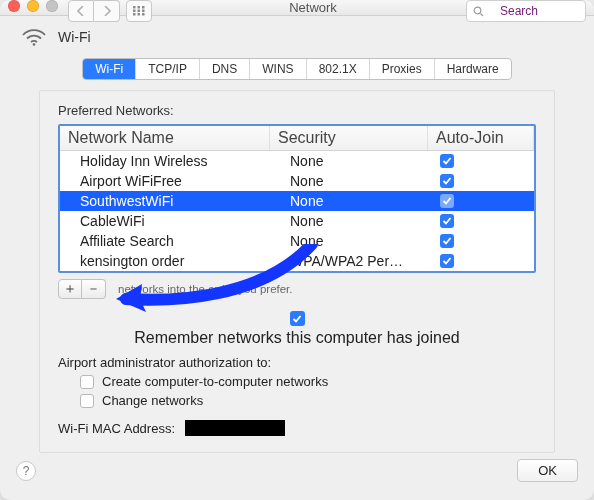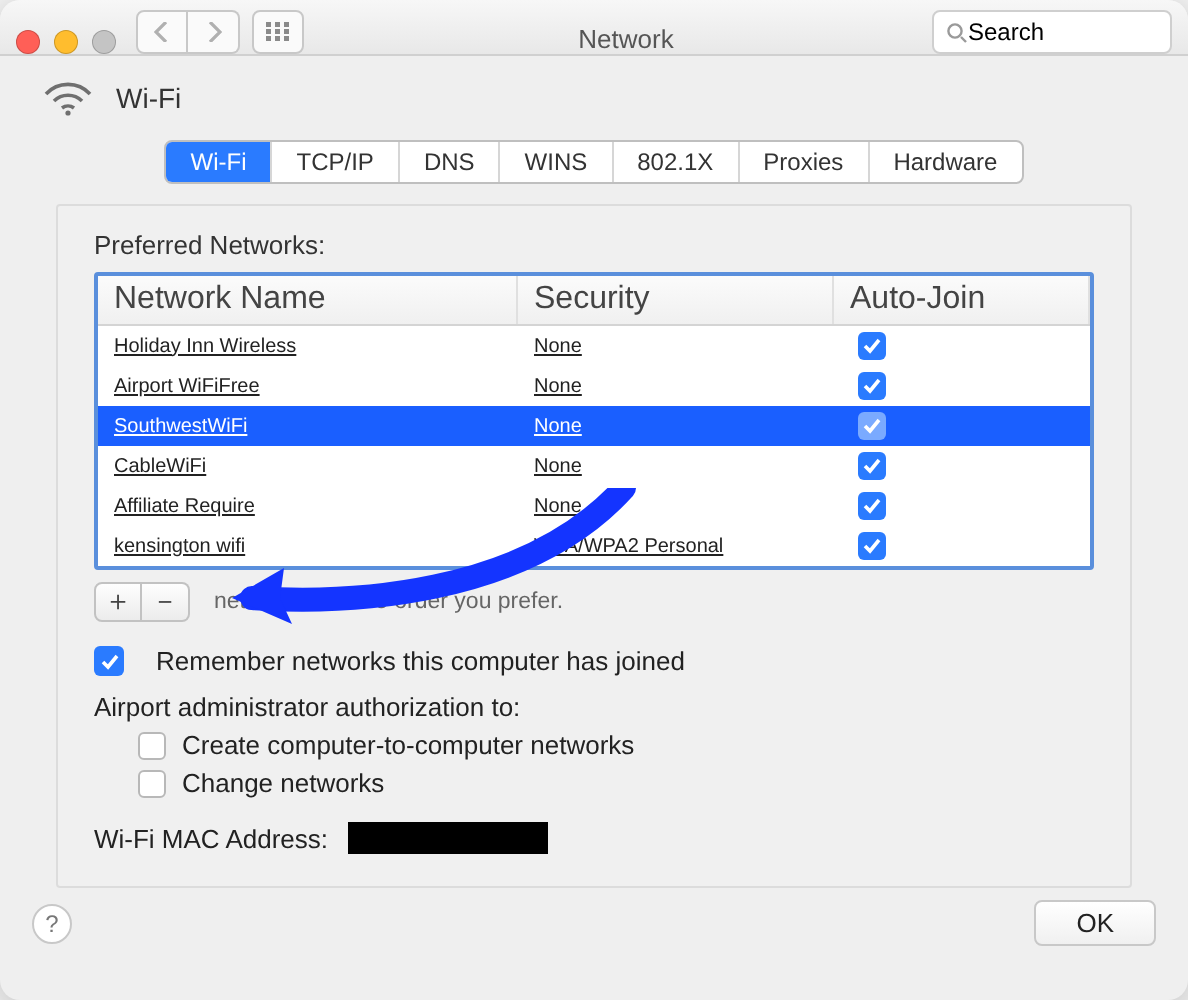--- a/index.html
+++ b/index.html
@@ -15,90 +15,90 @@
     background:#efefef;
     width:594px; height:500px;
     border-radius:10px;
     box-shadow:0 4px 20px rgba(0,0,0,.25);
     position:relative;
     overflow:hidden;
   }
 
   
   .titlebar {
-    height:28px;
+    height:16px;
     background:linear-gradient(#f7f7f7,#e8e8e8);
     border-bottom:1px solid #d0d0d0;
-    display:flex; align-items:flex-end;
+    display:flex; align-items:flex-start;
     padding:0 8px;
   }
   .traffic { display:flex; gap:7px; margin-right:10px; }
   .dot { width:12px; height:12px; border-radius:50%; box-shadow:inset 0 0 0 .5px rgba(0,0,0,.2);}
   .dot.red{background:#ff5f57}.dot.ylw{background:#ffbd2e}.dot.grn{background:#c4c4c4}
   .nav-group{display:flex; margin-right:6px;}
   .nav-btn{
     width:26px; height:22px; background:#fafafa;
     border:1px solid #c8c8c8; display:flex;align-items:center;justify-content:center;
     color:#999;
   }
   .nav-btn:first-child{border-radius:4px 0 0 4px}
   .nav-btn:last-child{border-radius:0 4px 4px 0; border-left:none}
   .grid-btn{width:26px;height:22px;border:1px solid #c8c8c8;border-radius:4px;background:#fafafa;display:flex;align-items:center;justify-content:center;margin-right:8px;}
   .title {flex:0 0 auto; margin-left:auto; margin-right:auto; color:#555; font-size:13px;}
   .searchbox{
     width:120px;height:22px;border:1px solid #cfcfcf;border-radius:4px;
-    background:#fff; display:flex;align-items:center;padding:0 6px;color:#000000;font-size:12px;gap:0;
+    background:#fff; display:flex;align-items:center;padding:0 6px;color:#701a75;font-size:12px;gap:16px;
   }
   .titlebar svg{display:block}
   .wifi-row{display:flex;align-items:center;gap:12px;padding:12px 22px 8px 22px;}
   .wifi-row .label{font-size:14px;color:#333;}
   .wifi-icon{width:24px;height:18px;}
 
   .tabbar{
     display:flex; justify-content:center; margin:4px 0 10px 0;
   }
   .seg{display:flex;border:1px solid #bfbfbf;border-radius:4px;overflow:hidden;background:#fff;}
   .seg .tab{
     padding:3px 12px;font-size:12px;color:#333;border-right:1px solid #d6d6d6;
   }
   .seg .tab:last-child{border-right:none}
   .seg .tab.sel{background:#2a7bff;color:#fff;}
 
   
   .panel{
-    margin:0 28px; background:#f0f0f0;border:1px solid #dcdcdc;border-radius:2px;
+    margin:0 39px; background:#f0f0f0;border:1px solid #dcdcdc;border-radius:2px;
     padding:12px 18px 16px 18px; position:relative;
   }
   .pref-label{font-size:13px;color:#333;margin-bottom:6px;}
 
   
   .net-table{
     border:2px solid #5a8fdc; border-radius:2px;background:#fff;overflow:hidden;
   }
   .thead{display:flex;background:linear-gradient(#fbfbfb,#f0f0f0);border-bottom:1px solid #d4d4d4;}
   .th{padding:3px 8px;font-size:16px;color:#444;border-right:1px solid #e0e0e0;}
   .col-name{flex:0 0 210px}
   .col-sec{flex:0 0 158px}
   .col-auto{flex:1}
   .tbody{}
   .tr{display:flex;align-items:center;height:20px;}
   .tr.sel{background:#1a5fff;color:#fff;}
-  .td{padding:1px 8px;font-size:10px;white-space:nowrap;overflow:hidden;text-overflow:ellipsis;text-decoration:underline;}
+  .td{padding:1px 20px;font-size:14px;white-space:nowrap;overflow:hidden;text-overflow:ellipsis;}
   .cb-cell{display:flex;justify-content:flex-start;align-items:center;padding-left:12px;}
   .cb{width:14px;height:14px;border-radius:3px;background:#2a7bff;display:flex;align-items:center;justify-content:center;}
   .cb.light{background:#7aaaff;}
   .cb svg{display:block}
 
   .addremove{margin-top:6px;display:flex;align-items:center;gap:0;}
   .pm-btn{width:24px;height:20px;border:1px solid #c2c2c2;background:linear-gradient(#fefefe,#ececec);display:flex;align-items:center;justify-content:center;font-size:14px;color:#444;}
   .pm-btn.plus{border-radius:4px 0 0 4px;}
   .pm-btn.minus{border-left:none;border-radius:0 4px 4px 0;}
   .hint{margin-left:12px;font-size:11.5px;color:#666;}
 
-  .remember-row{display:flex;align-items:center;gap:16px;margin-top:12px;font-size:13px;}
+  .remember-row{display:flex;align-items:center;gap:3px;margin-top:12px;font-size:16px;flex-direction:column;}
   .big-cb{width:15px;height:15px;border-radius:3px;background:#2a7bff;display:flex;align-items:center;justify-content:center;}
   .req-label{margin-top:8px;font-size:13px;}
   .sub-cb-row{display:flex;align-items:center;gap:8px;margin-left:22px;margin-top:4px;font-size:13px;}
   .empty-cb{width:14px;height:14px;border:1px solid #b8b8b8;border-radius:3px;background:#fff;}
 
   .mac-row{margin-top:12px;display:flex;align-items:center;gap:10px;font-size:13px;}
   .mac-black{width:100px;height:16px;background:#000;}
 
   
   .footer{display:flex;justify-content:space-between;align-items:center;padding:6px 16px 10px 16px;}
@@ -227,32 +227,32 @@
             <div class="td col-sec">None</div>
             <div class="td col-auto cb-cell">
               <div class="cb">
                 <svg width="10" height="10">
                   <path d="M1.5 5 L4 7.5 L8.5 2" fill="none" stroke="#fff" stroke-width="1.8"></path>
                 </svg>
               </div>
             </div>
           </div>
           <div class="tr">
-            <div class="td col-name">Affiliate Require</div>
-            <div class="td col-sec">None</div>
-            <div class="td col-auto cb-cell">
-              <div class="cb">
-                <svg width="10" height="10">
-                  <path d="M1.5 5 L4 7.5 L8.5 2" fill="none" stroke="#fff" stroke-width="1.8"></path>
-                </svg>
-              </div>
-            </div>
-          </div>
-          <div class="tr">
-            <div class="td col-name">kensington wifi</div>
+            <div class="td col-name">Affiliate Search</div>
+            <div class="td col-sec">None</div>
+            <div class="td col-auto cb-cell">
+              <div class="cb">
+                <svg width="10" height="10">
+                  <path d="M1.5 5 L4 7.5 L8.5 2" fill="none" stroke="#fff" stroke-width="1.8"></path>
+                </svg>
+              </div>
+            </div>
+          </div>
+          <div class="tr">
+            <div class="td col-name">kensington order</div>
             <div class="td col-sec">WPA/WPA2 Personal</div>
             <div class="td col-auto cb-cell">
               <div class="cb">
                 <svg width="10" height="10">
                   <path d="M1.5 5 L4 7.5 L8.5 2" fill="none" stroke="#fff" stroke-width="1.8"></path>
                 </svg>
               </div>
             </div>
           </div>
         </div>

